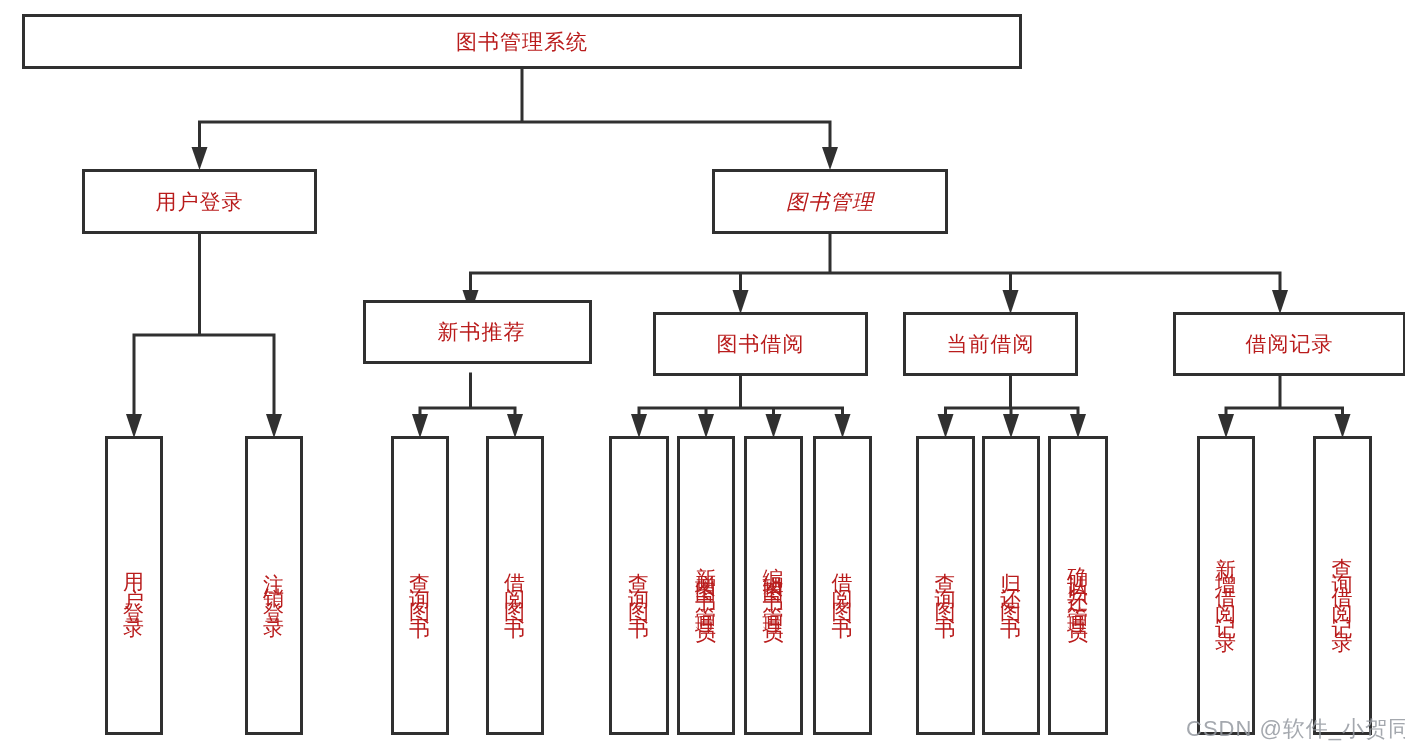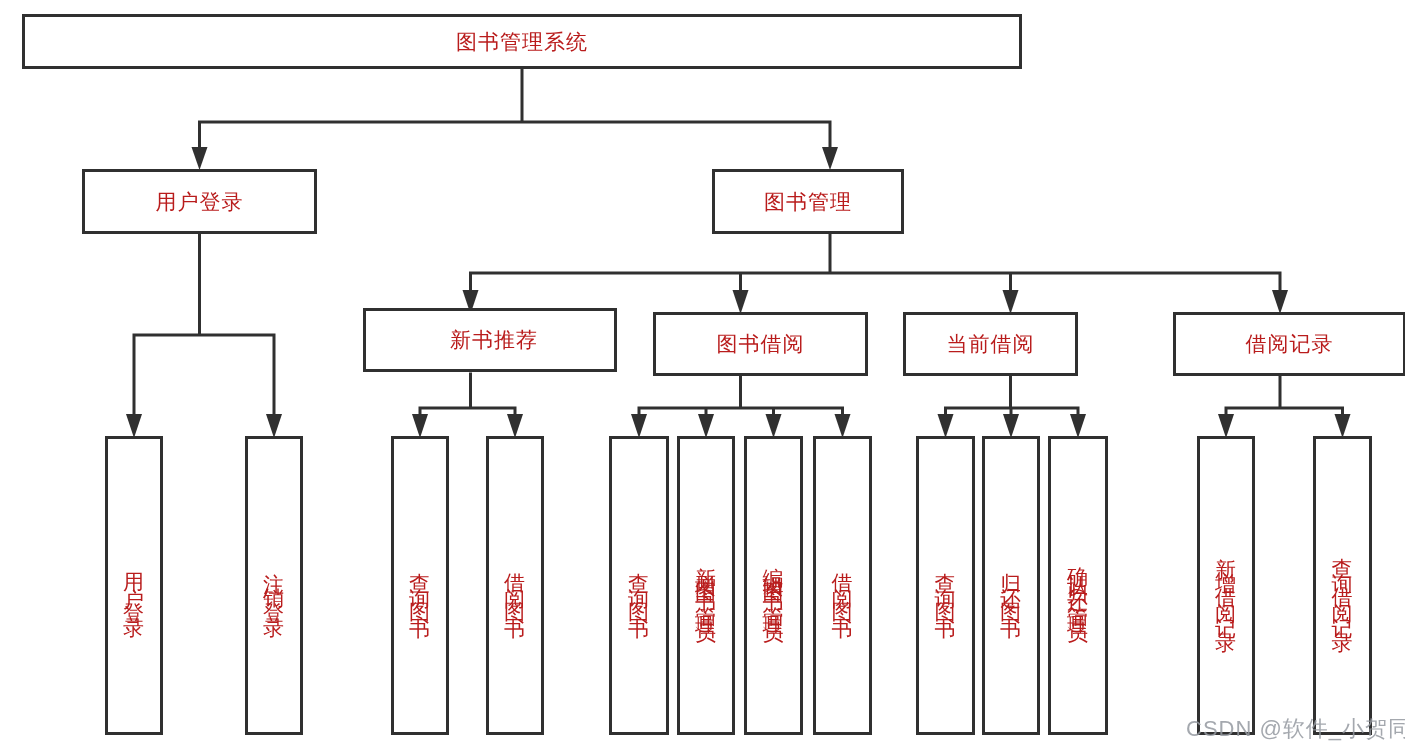--- a/index.html
+++ b/index.html
@@ -94,25 +94,25 @@
     </g>
   </svg>
 
   <div class="node" style="left:22px; top:14px; width:1000px; height:55px;">
     <span class="lbl">图书管理系统</span>
   </div>
 
   <div class="node" style="left:82px; top:169px; width:235px; height:65px;">
     <span class="lbl">用户登录</span>
   </div>
-  <div class="node" style="left:712px; top:169px; width:192px; height:65px;">
+  <div class="node" style="left:712px; top:169px; width:236px; height:65px;font-style:italic;">
     <span class="lbl">图书管理</span>
   </div>
 
-  <div class="node" style="left:363px; top:308px; width:254px; height:64px;padding-left:8px;">
+  <div class="node" style="left:363px; top:300px; width:229px; height:64px;padding-left:8px;">
     <span class="lbl">新书推荐</span>
   </div>
   <div class="node" style="left:633px; top:312px; width:215px; height:64px;margin-left:20px;">
     <span class="lbl">图书借阅</span>
   </div>
   <div class="node" style="left:903px; top:312px; width:175px; height:64px;">
     <span class="lbl">当前借阅</span>
   </div>
   <div class="node" style="left:1173px; top:312px; width:233px; height:64px;">
     <span class="lbl">借阅记录</span>

